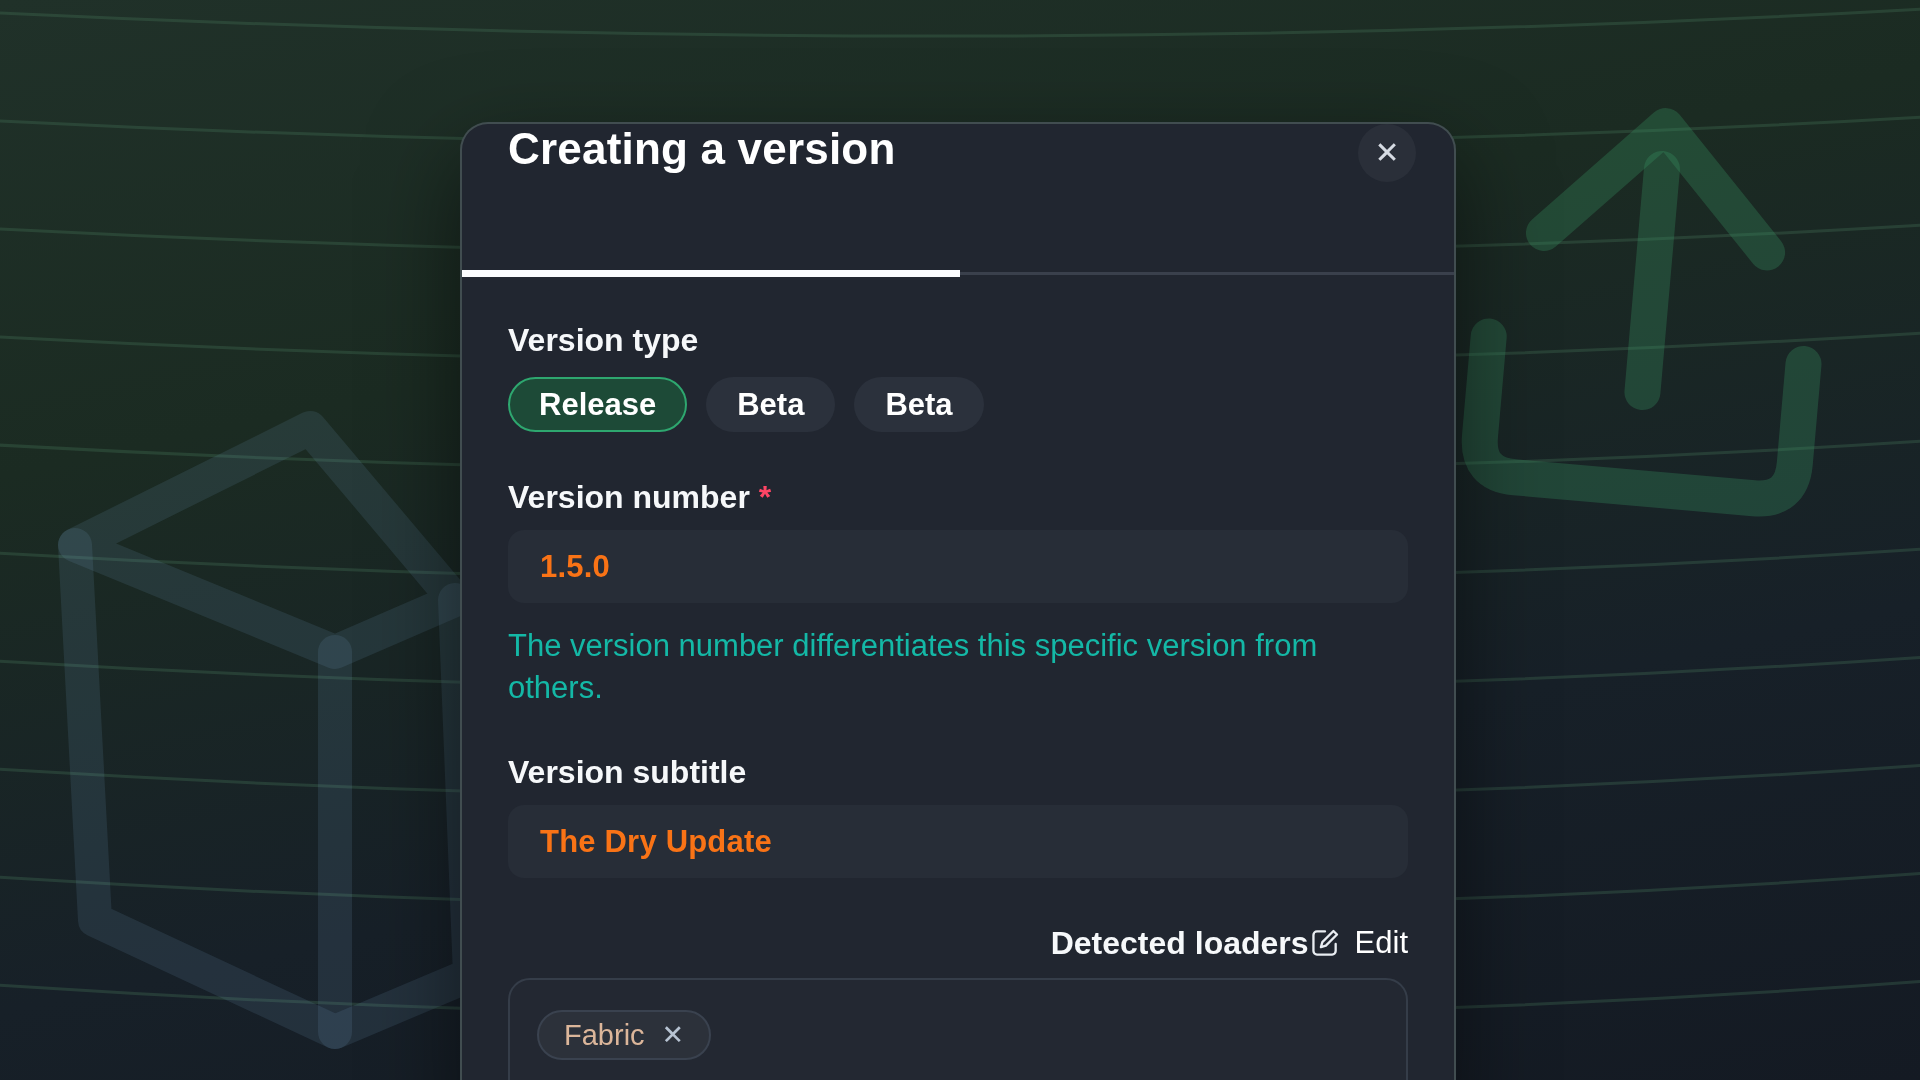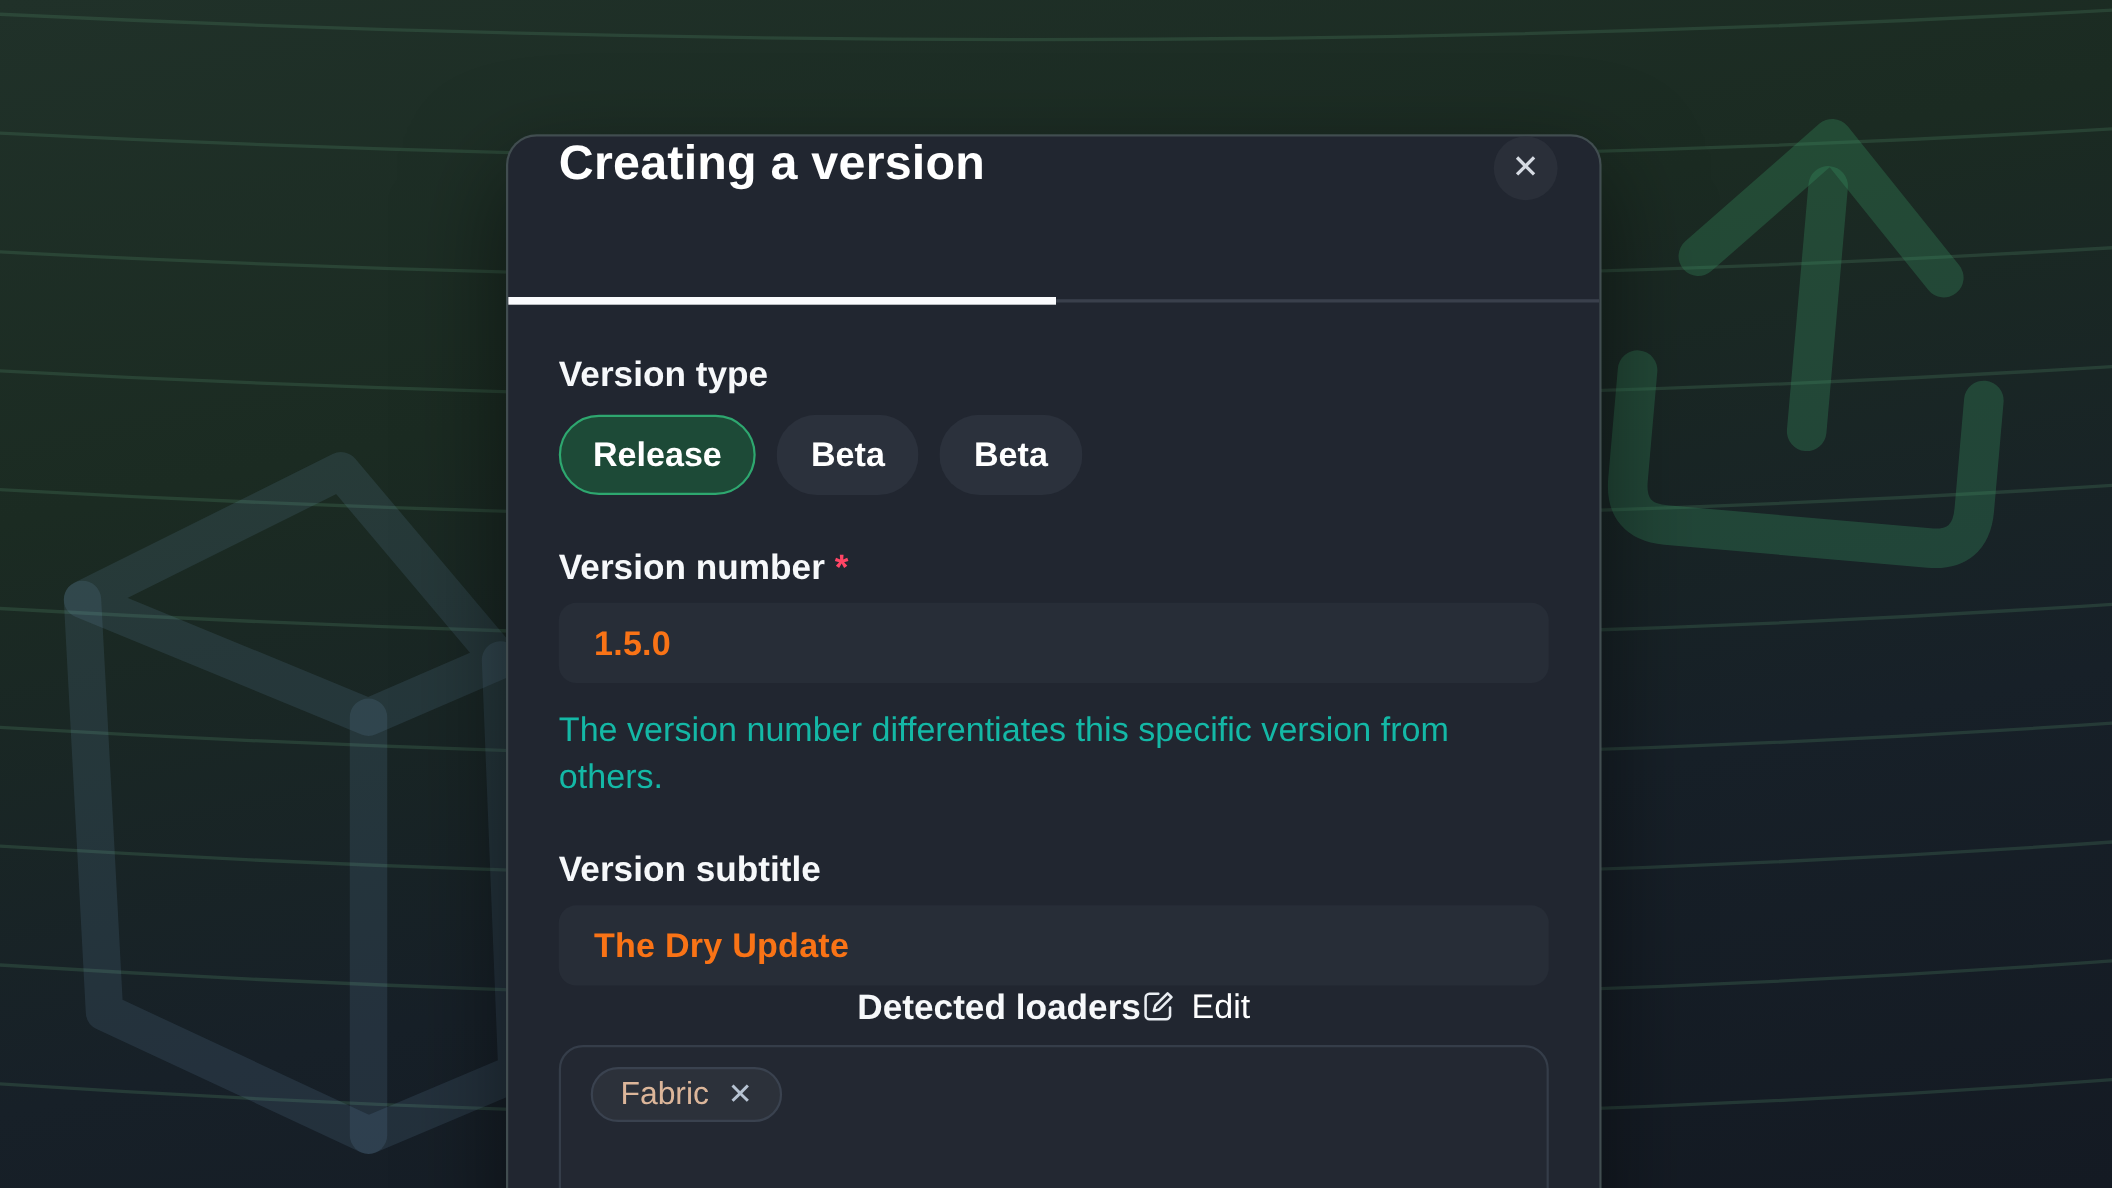--- a/index.html
+++ b/index.html
@@ -25,45 +25,45 @@
   .progress { position:relative; height:7px; }
   .progress-track { position:absolute; left:0; right:0; top:2px; height:3px; background:#3a404c; }
   .progress-fill { position:absolute; left:0; top:0; bottom:0; background:#fafbfd; }
 
   .modal-body { padding:44px 46px 0; }
 
   .section-label { font-size:32px; font-weight:700; color:#f6f8fa; line-height:38px; }
   .req-star { color:#ff4565; margin-left:9px; font-weight:700; }
 
   .type-row { display:flex; gap:19px; margin:18px 0 46px; }
-  .type-btn { height:73px; padding:0 29px; border-radius:40px; background:#2b313c;
+  .type-btn { height:55px; padding:0 29px; border-radius:40px; background:#2b313c;
               border:2px solid transparent; color:#ffffff; font-size:31px; font-weight:700;
               display:inline-flex; align-items:center; cursor:pointer;
               font-family:"Liberation Sans","DejaVu Sans",sans-serif; }
   .type-btn.selected { background:#1d4a37; border-color:#2ea76f; }
 
   .text-input { display:block; width:100%; height:73px; margin-top:14px; background:#272d37;
                 border:none; outline:none; border-radius:16px; padding:0 32px; font-size:31px;
                 font-weight:700; color:#f97316; letter-spacing:0.2px;
                 font-family:"Liberation Sans","DejaVu Sans",sans-serif; }
 
   .help-text { margin-top:22px; font-size:31px; line-height:42px; color:#14b8a6; max-width:906px; }
 
   .subtitle-label { margin-top:44px; }
 
-  .loaders-head { display:flex; align-items:center; justify-content:center; }
+  .loaders-head { margin-top:46px; display:flex; align-items:center; justify-content:flex-end; }
   .edit-btn { display:inline-flex; align-items:center; gap:14px; background:none; border:none;
               color:#ffffff; font-size:31px; font-weight:400; cursor:pointer;
               font-family:"Liberation Sans","DejaVu Sans",sans-serif; }
   .edit-btn svg { display:block; }
 
   .loaders-box { margin-top:16px; height:250px; border:2px solid #353d49; border-radius:22px;
                  padding:18px 0 0 27px; background:rgba(255,255,255,0.012); }
   .chip { display:inline-flex; align-items:center; gap:17px; height:50px; padding:0 25px;
-          background:rgba(255,255,255,0.045); border:2px solid #3a424f; border-radius:30px; }
+          background:rgba(255,255,255,0.045); border:2px solid #3a424f; border-radius:30px;margin-top:12px; }
   .chip-label { font-size:29px; color:#dcb69a; font-weight:400; }
   .chip-remove { background:none; border:none; color:#b7c3d2; font-size:27px; line-height:1;
                  cursor:pointer; padding:0; display:flex; align-items:center; }
 </style>
 </head>
 <body>
 
 <div id="screen">
 
   <svg class="bg-svg" viewBox="0 0 1920 1080" aria-hidden="true">

